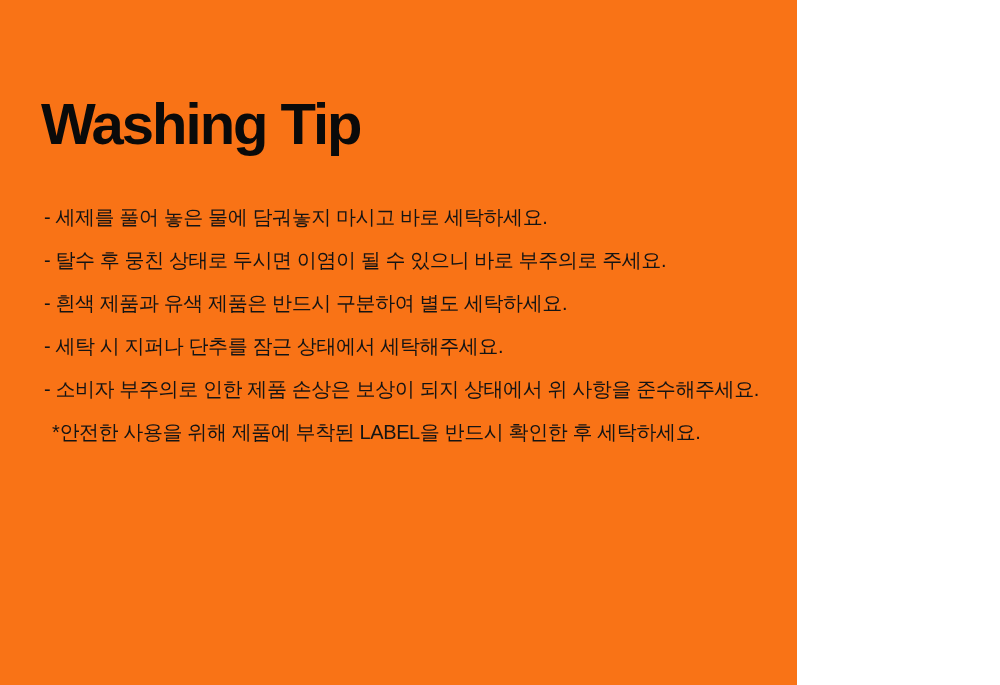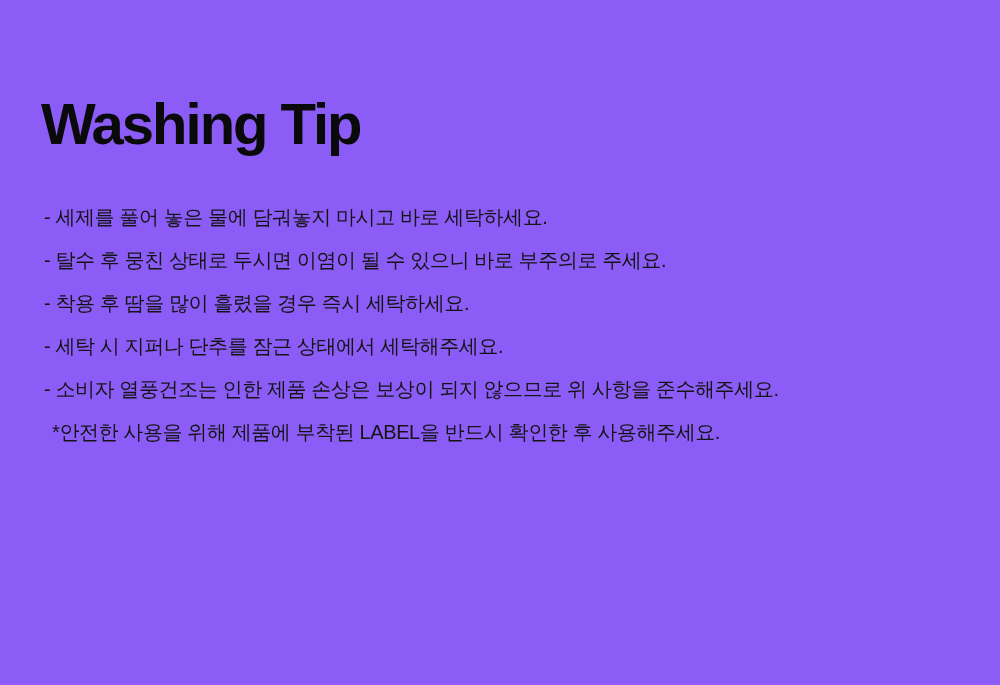--- a/index.html
+++ b/index.html
@@ -2,23 +2,23 @@
 <html><head>
 <meta charset="utf-8">
 <style>
   html, body {
     margin: 0;
     padding: 0;
     background: #ffffff;
   }
   .page {
     position: relative;
-    width: 1000px;
+    width: 797px;
     height: 685px;
-    background: #8b5cf6;
+    background: #f97316;
     overflow: hidden;
     font-family: "Liberation Sans", "DejaVu Sans", sans-serif;
     text-decoration: underline;
   }
   .page-title {
     position: absolute;
     left: 41px;
     top: 52px;
     font-size: 58px;
     line-height: 66px;
@@ -51,19 +51,19 @@
 </head>
 <body>
 
 <div class="page">
 
   <h1 class="page-title">Washing Tip</h1>
 
   <div class="tips">
     <div class="tip-line">- 세제를 풀어 놓은 물에 담궈놓지 마시고 바로 세탁하세요.</div>
     <div class="tip-line">- 탈수 후 뭉친 상태로 두시면 이염이 될 수 있으니 바로 부주의로 주세요.</div>
-    <div class="tip-line">- 착용 후 땀을 많이 흘렸을 경우 즉시 세탁하세요.</div>
+    <div class="tip-line">- 흰색 제품과 유색 제품은 반드시 구분하여 별도 세탁하세요.</div>
     <div class="tip-line">- 세탁 시 지퍼나 단추를 잠근 상태에서 세탁해주세요.</div>
-    <div class="tip-line">- 소비자 열풍건조는 인한 제품 손상은 보상이 되지 않으므로 위 사항을 준수해주세요.</div>
-    <div class="tip-line footnote">*안전한 사용을 위해 제품에 부착된 LABEL을 반드시 확인한 후 사용해주세요.</div>
+    <div class="tip-line">- 소비자 부주의로 인한 제품 손상은 보상이 되지 상태에서 위 사항을 준수해주세요.</div>
+    <div class="tip-line footnote">*안전한 사용을 위해 제품에 부착된 LABEL을 반드시 확인한 후 세탁하세요.</div>
   </div>
 
 </div>
 
 </body></html>

